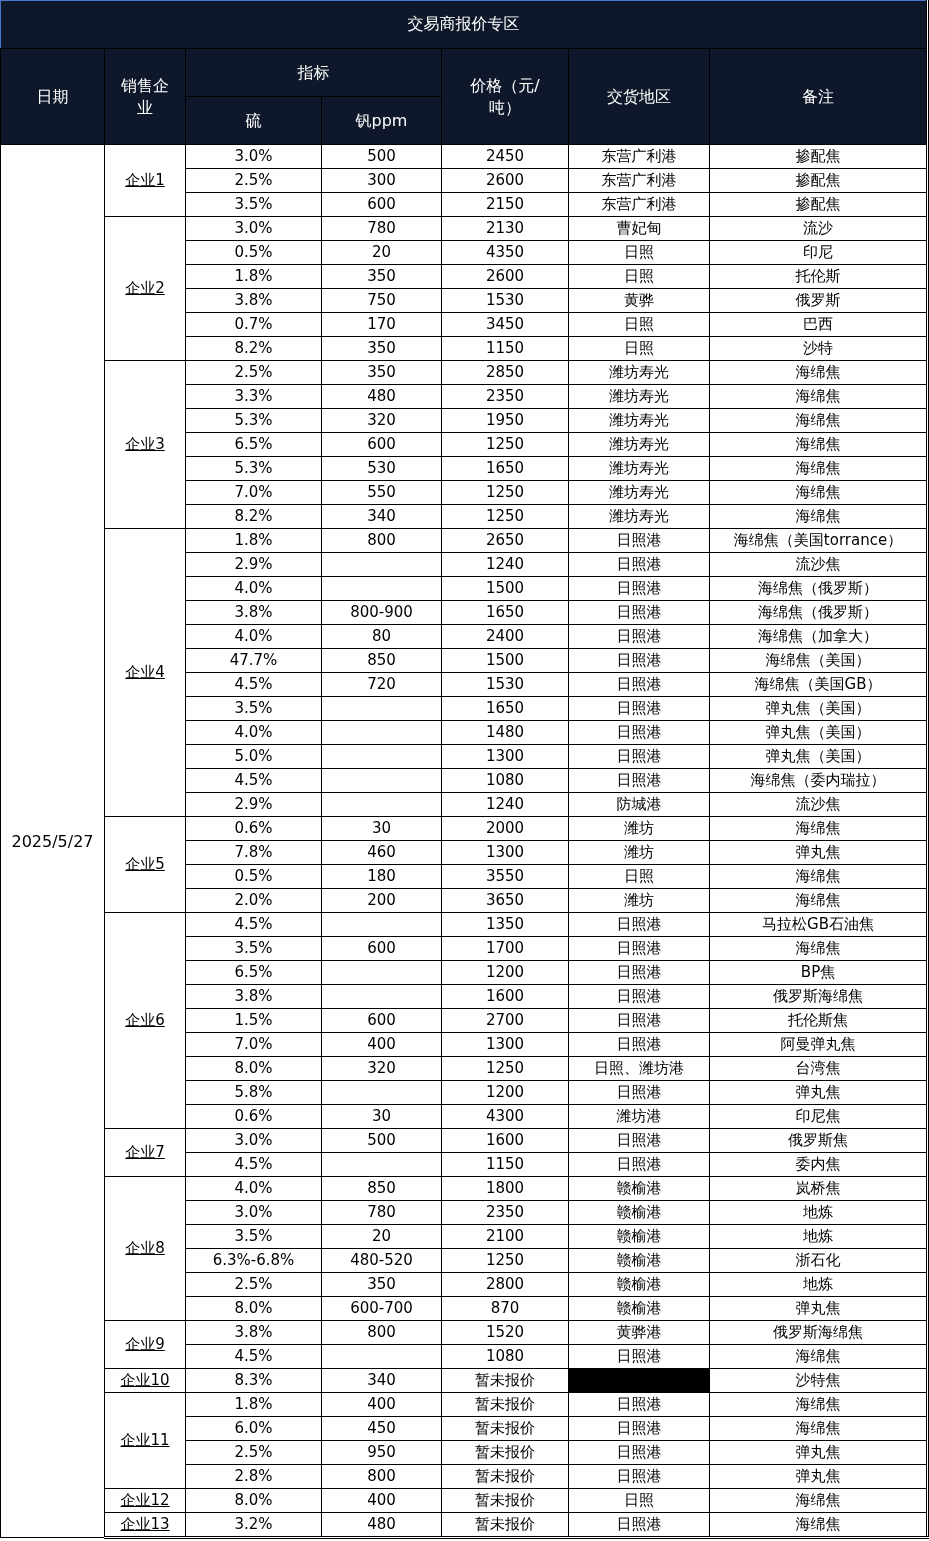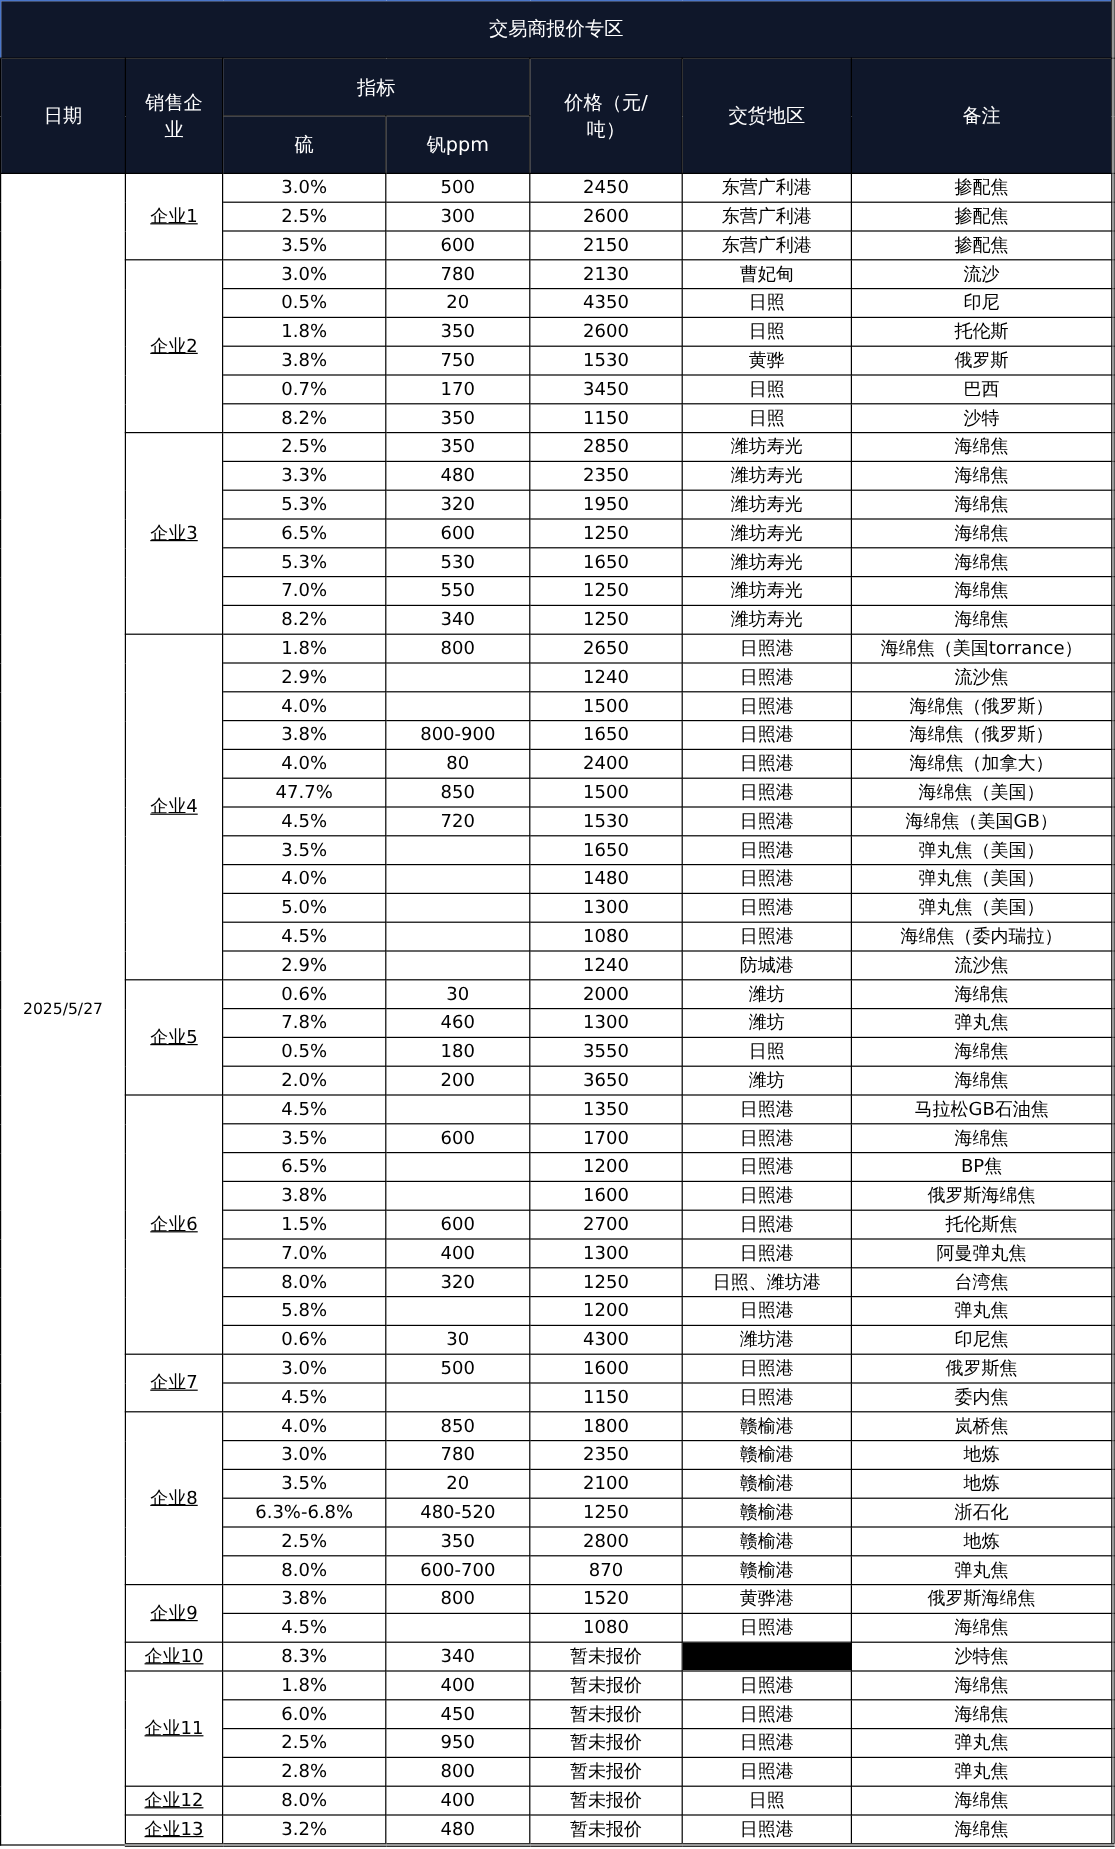--- a/index.html
+++ b/index.html
@@ -3,21 +3,21 @@
 <meta charset="utf-8">
 <style>
   html, body { margin: 0; padding: 0; background: #ffffff; }
   body { width: 929px; height: 1541px; overflow: hidden; font-family: "DejaVu Sans", sans-serif; }
   table { border-collapse: collapse; table-layout: fixed; width: 927px; margin: 0; border-right: 3px double #000; }
   td, th { border: 1px solid #000; padding: 0; text-align: center; vertical-align: middle; overflow: hidden; white-space: nowrap; }
   th { background: #0f172a; color: #ffffff; font-weight: normal; font-size: 16px; }
   th.title { height: 47px; font-size: 16px; border-top: 1px solid #4a76c9; border-left: 1px solid #4a76c9; }
   th.hdr { height: 47px; line-height: 22px; white-space: normal; }
   td { font-size: 15px; color: #000; height: 23px; line-height: 23px; font-family: "DejaVu Sans", sans-serif; }
-  td.date { font-size: 13px; border-left: 1px solid #000; }
+  td.date { font-size: 16px; border-left: 1px solid #000; }
   td.company { font-size: 15px; text-decoration: underline; }
   td.blacked { background: #000; }
   tr:last-child td { border-bottom: 3px double #000; margin-left: 30px; }
 </style>
 </head>
 <body>
 
 <table>
   <colgroup>
     <col style="width:104px">

